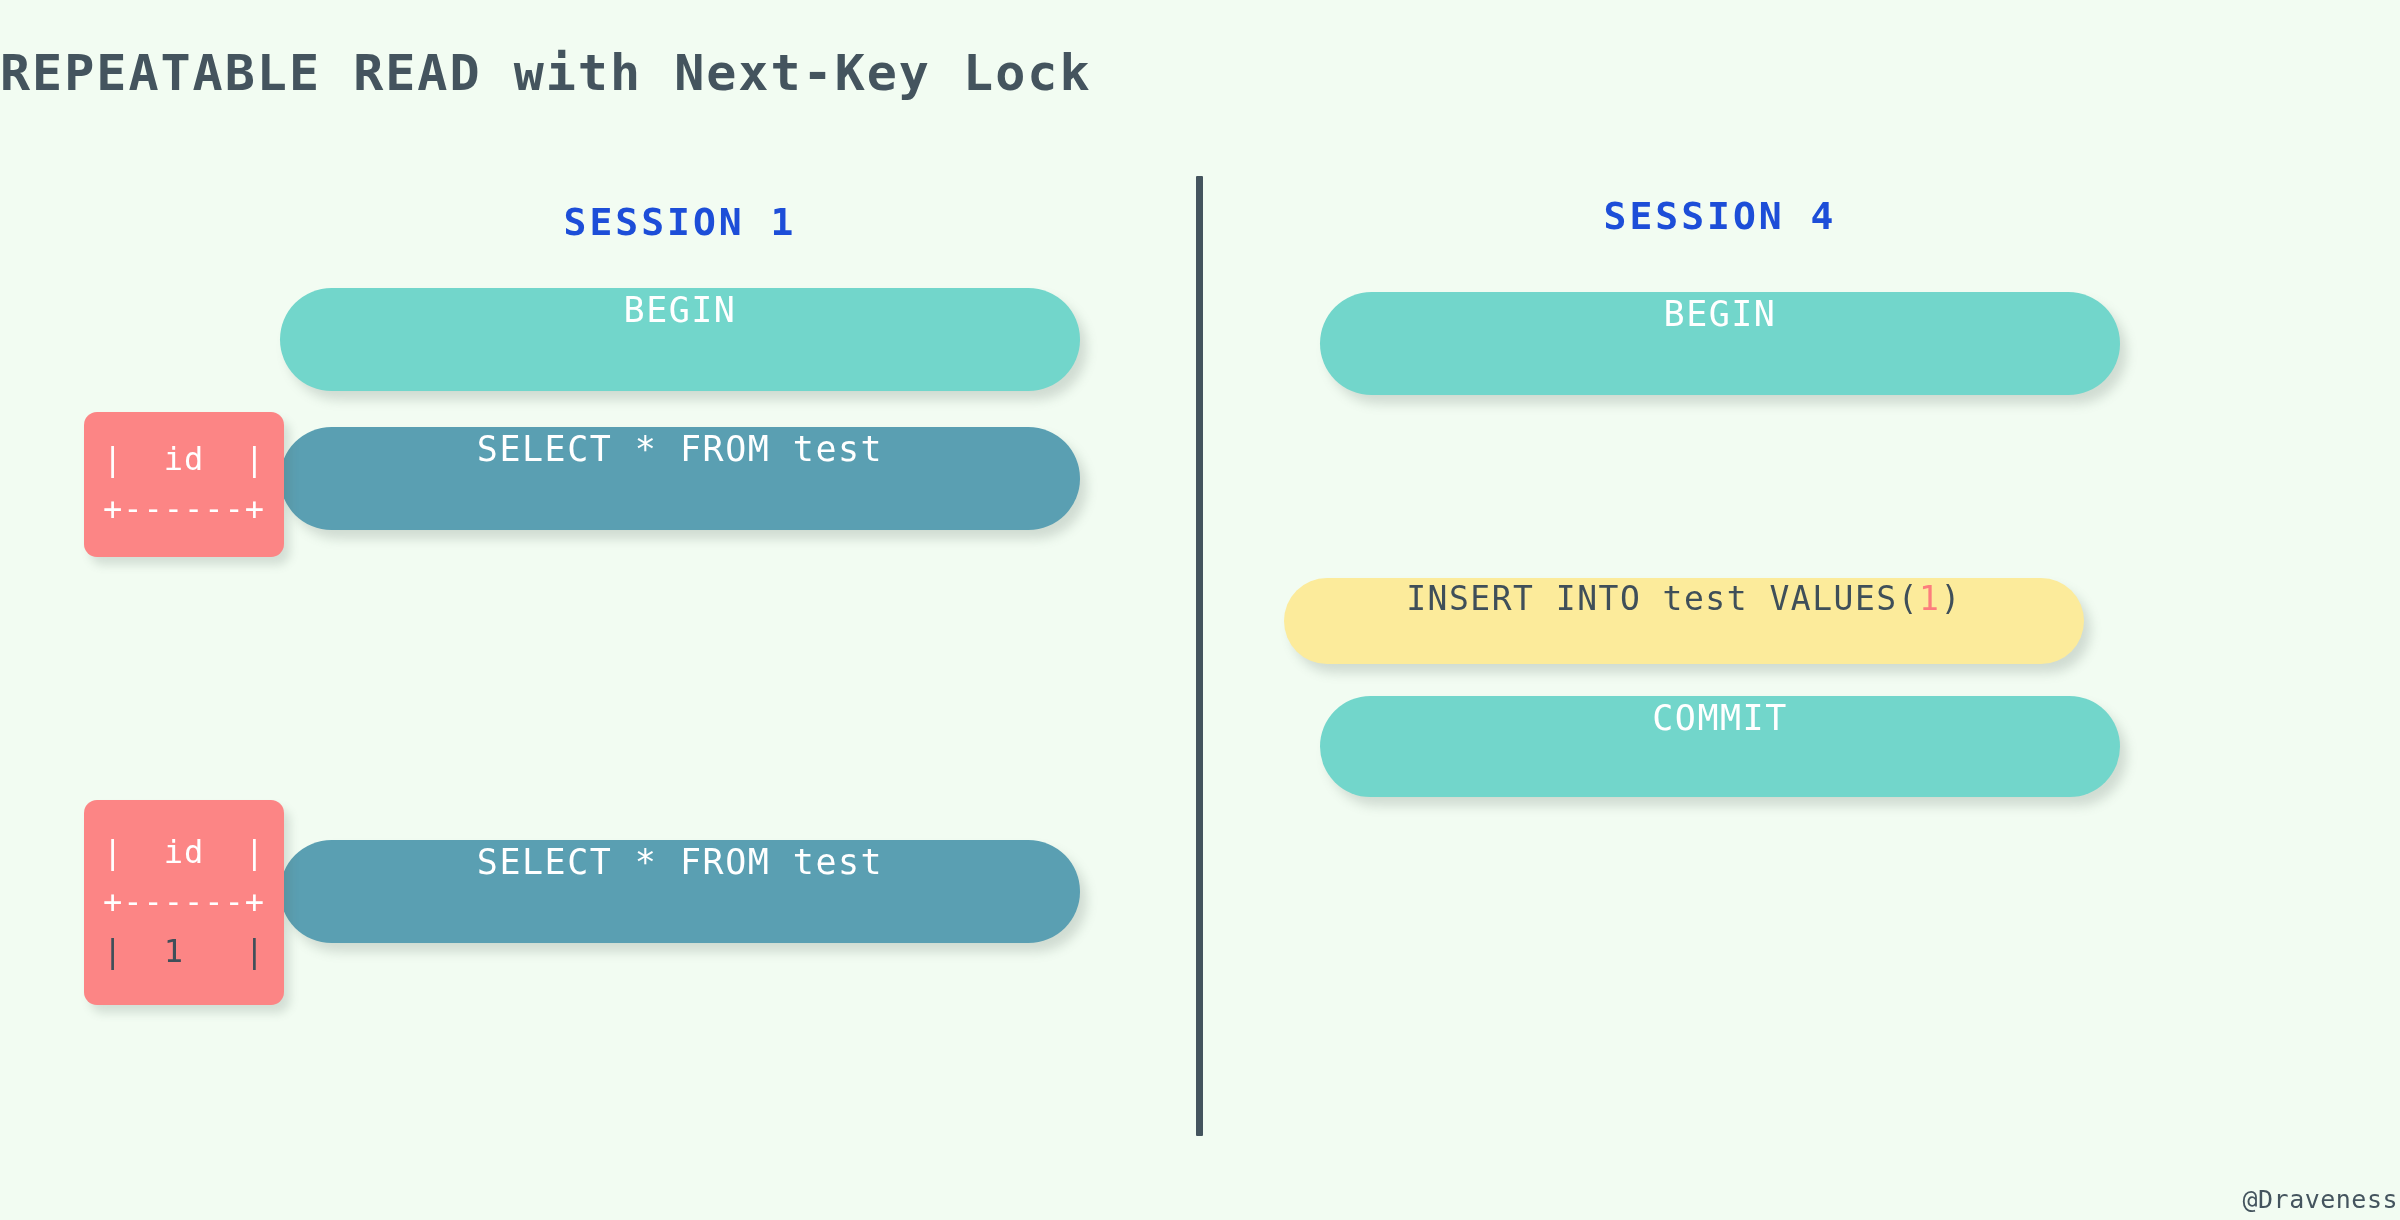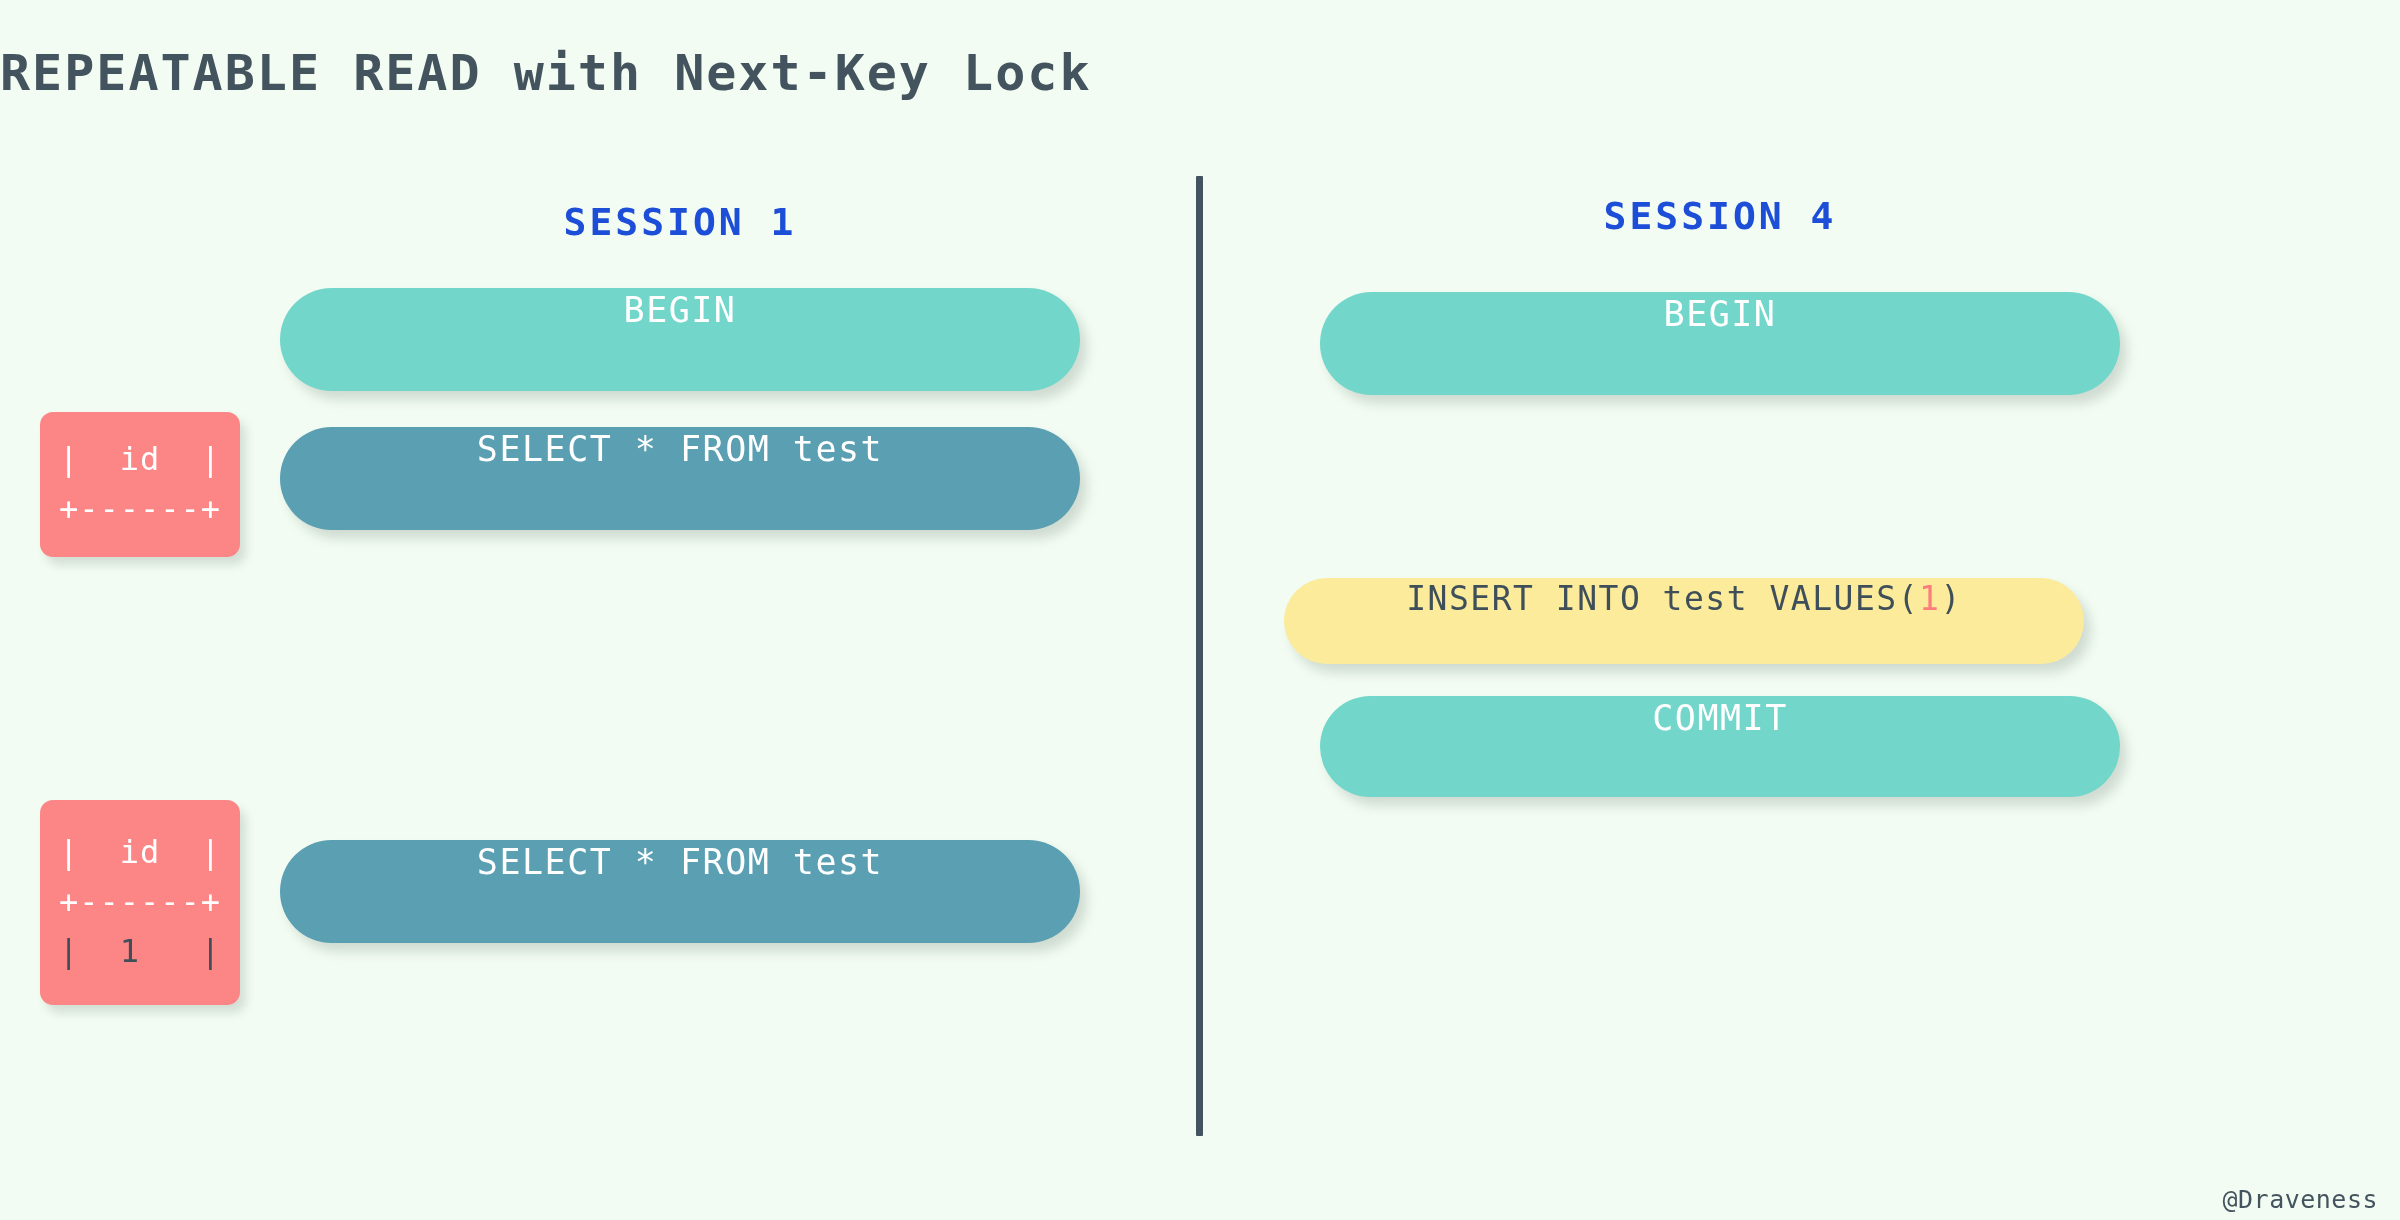--- a/index.html
+++ b/index.html
@@ -99,31 +99,32 @@
     box-shadow: 6px 8px 10px rgba(90,110,100,0.20);
     display: flex;
     flex-direction: column;
     align-items: center;
     justify-content: center;
     font-size: 32px;
     letter-spacing: 1px;
     color: #ffffff;
     line-height: 1.55;
     white-space: pre;
+    margin-left: 44px;
   }
   .result-box .row { display: block; white-space: pre; }
   .result-box .row.dark { color: #3f4f59; }
 
   #result-1 { left: 40px; top: 412px; width: 200px; height: 145px; }
   #result-2 { left: 40px; top: 800px; width: 200px; height: 205px; }
 
   
   .watermark {
     position: absolute;
-    right: 22px;
+    right: 2px;
     bottom: 6px;
     font-size: 25px;
     color: #44545e;
     letter-spacing: 0.5px;
     white-space: pre;
   }
 </style>
 </head>
 <body>
 

